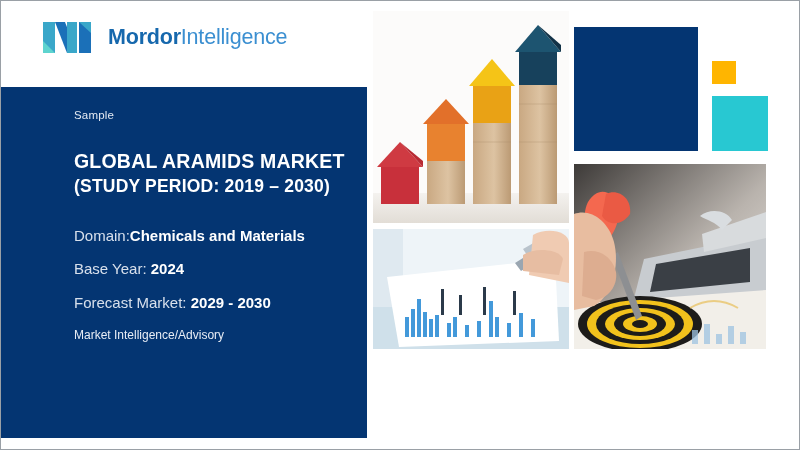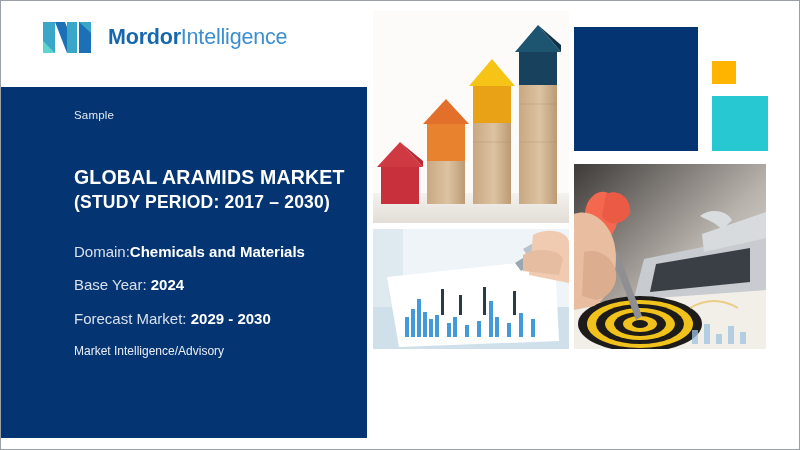--- a/index.html
+++ b/index.html
@@ -41,21 +41,21 @@
     color: #ffffff;
     padding-left: 31px;
   }
   .navy-inner { padding: 22px 30px 0 42px; }
 
   .sample-label {
     font-size: 11.5px; font-weight: 400; color: #e3e9f2;
     letter-spacing: .2px;
   }
 
-  .title-block { margin-top: 44px; }
+  .title-block { margin-top: 28px; }
   .title-line {
     font-size: 19.5px; font-weight: 700; letter-spacing: .2px;
     line-height: 1.32; color: #ffffff; white-space: nowrap;
   }
   .title-line.sub { font-size: 17.5px; }
 
   .meta { margin-top: 30px; }
   .meta-row {
     font-size: 15px; line-height: 1.1; margin-bottom: 17px;
     color: #dfe6f0; white-space: nowrap;
@@ -111,21 +111,21 @@
       </div>
     </div>
   </div>
 
   <div class="navy">
     <div class="navy-inner">
       <div class="sample-label">Sample</div>
 
       <div class="title-block">
         <div class="title-line">GLOBAL ARAMIDS MARKET</div>
-        <div class="title-line sub">(STUDY PERIOD: 2017 – 2030)</div>
+        <div class="title-line sub">(STUDY PERIOD: 2019 – 2030)</div>
       </div>
 
       <div class="meta">
         <div class="meta-row">
           <span class="k">Domain:</span><span class="v">Chemicals and Materials</span>
         </div>
         <div class="meta-row">
           <span class="k">Base Year:</span>&nbsp;<span class="v">2024</span>
         </div>
         <div class="meta-row">

